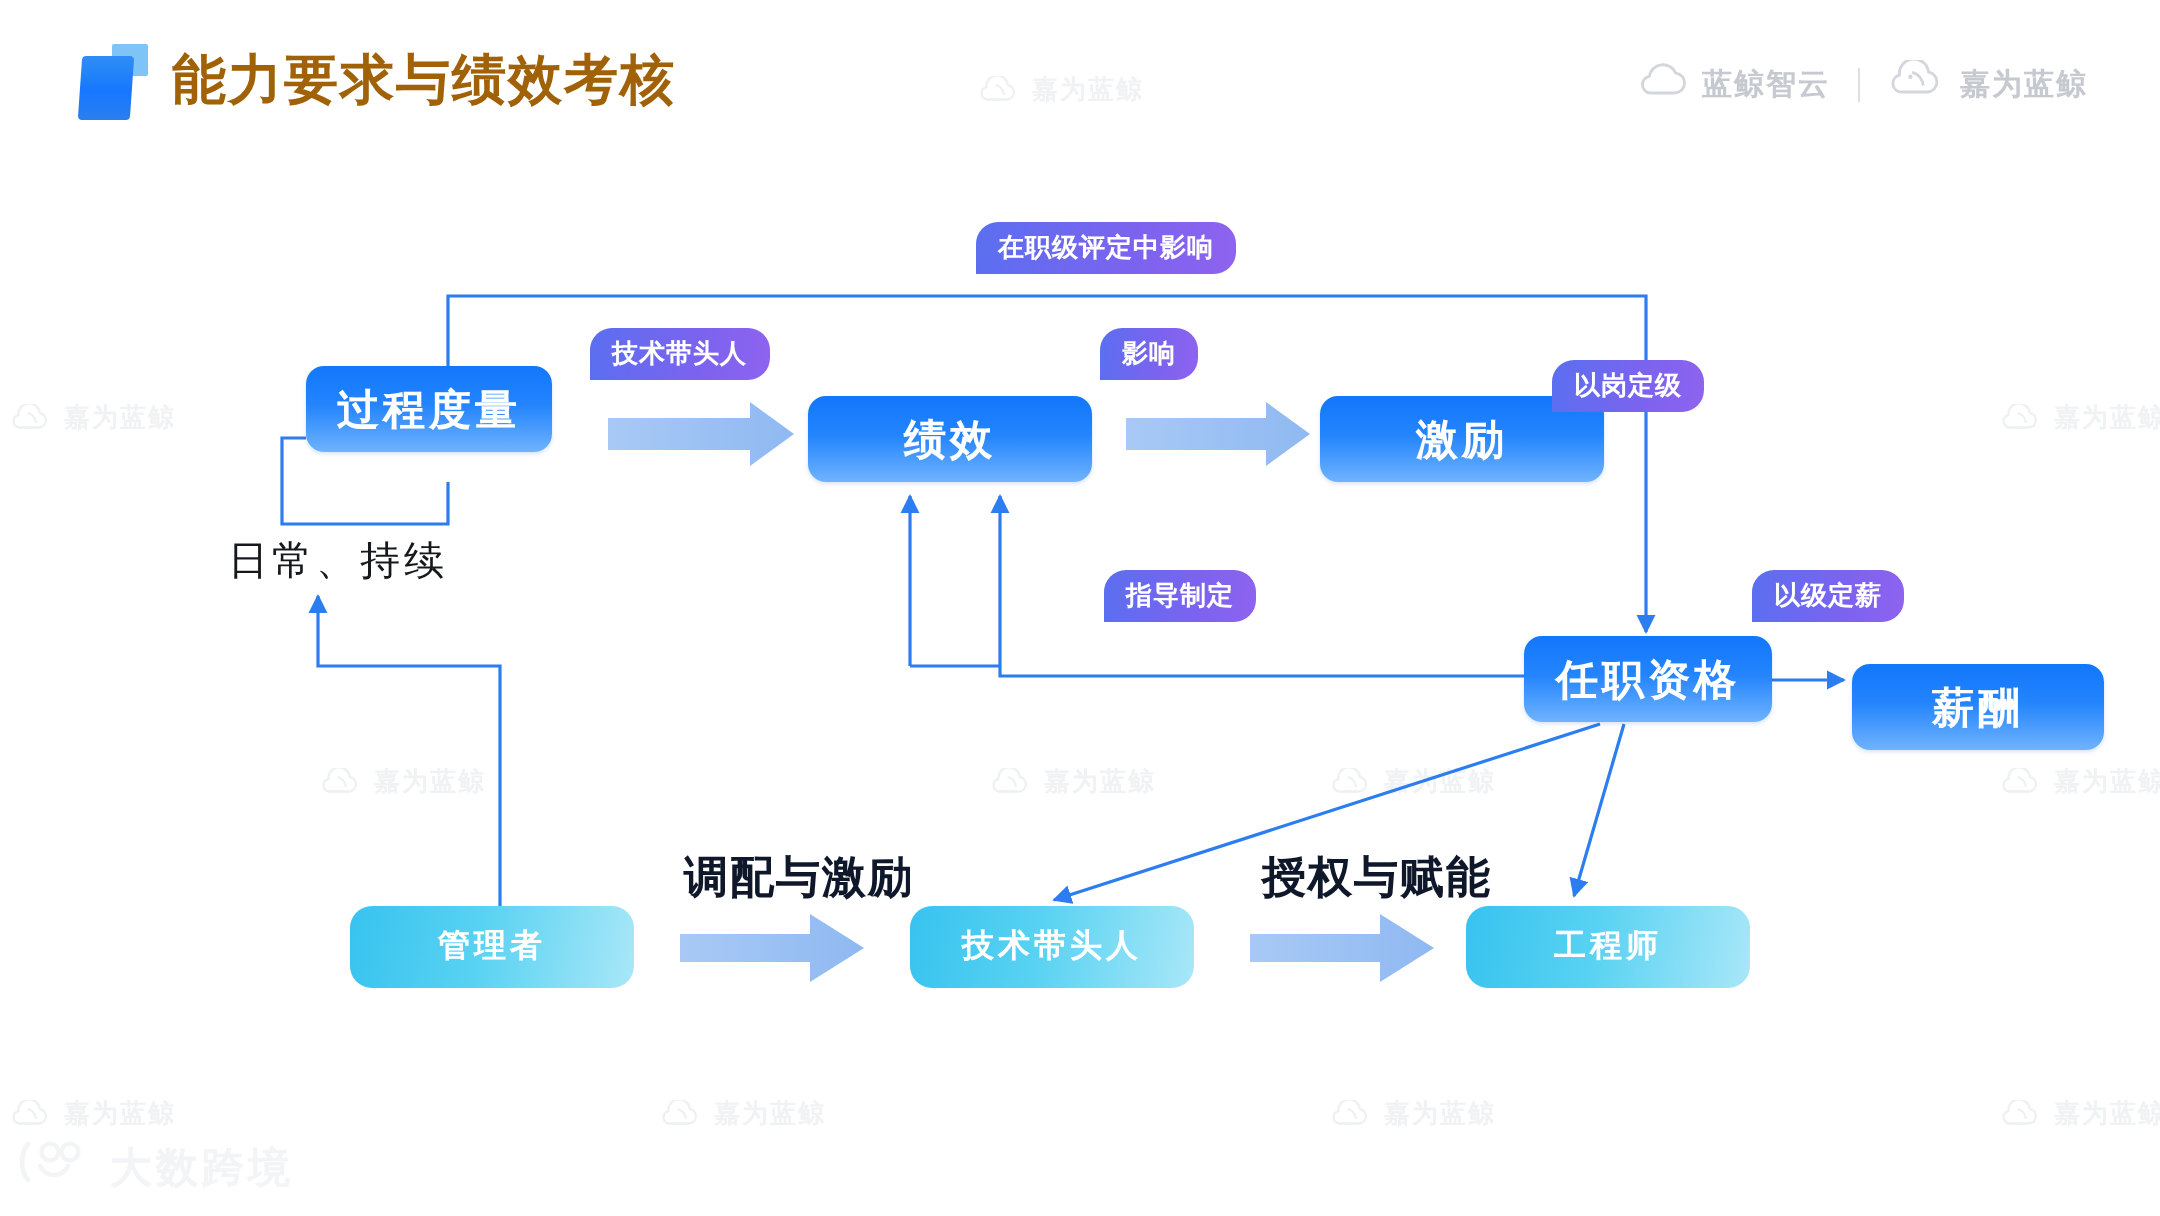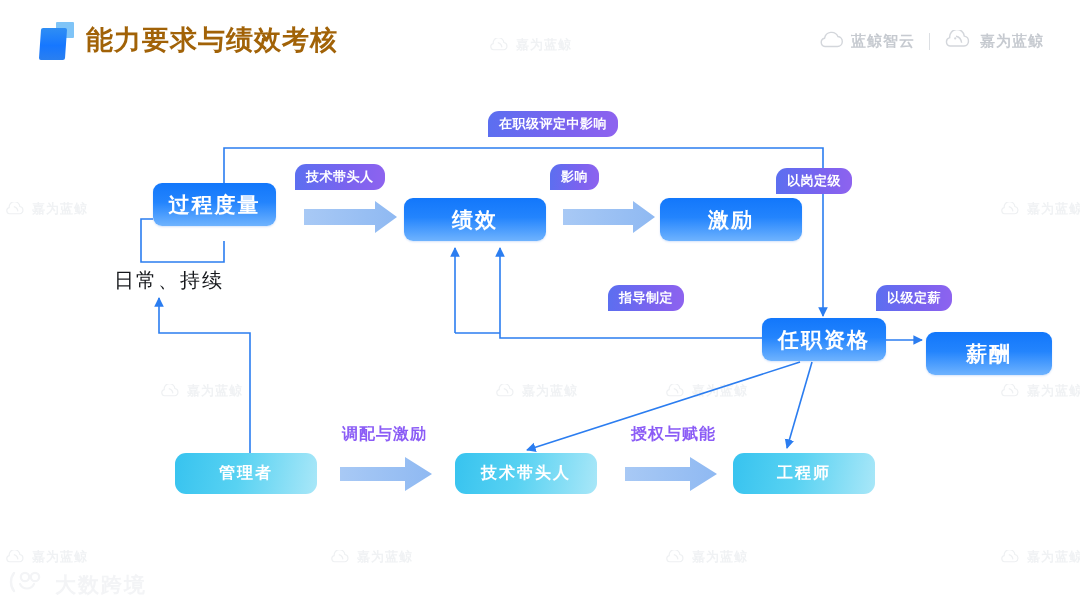--- a/index.html
+++ b/index.html
@@ -83,21 +83,21 @@
     color:#fff; font-size:13px; font-weight:bold; letter-spacing:.5px;
     background:linear-gradient(95deg,#5b6ff0 0%,#7b63ef 60%,#8e63ef 100%);
     border-radius:11px 11px 11px 0;
     padding:0 11px; height:26px;
     white-space:nowrap;
   }
 
   
   .plain-label {
     position:absolute;
-    color:#8b5cf6; font-size:16px; font-weight:bold; letter-spacing:1px;
+    color:#0f172a; font-size:22px; font-weight:bold; letter-spacing:1px;
     white-space:nowrap;
   }
   .plain-label.big { font-size:20px; font-weight:normal; color:#16181c; letter-spacing:2px;}
 
   svg.lines { position:absolute; left:0; top:0; width:1080px; height:608px; pointer-events:none; }
 </style>
 </head>
 <body>
 
 <div id="stage">
@@ -288,24 +288,24 @@
 
   <div class="tag" style="left:488px; top:111px;">
     <span>在职级评定中影响</span>
   </div>
   <div class="tag" style="left:295px; top:164px;">
     <span>技术带头人</span>
   </div>
   <div class="tag" style="left:550px; top:164px;">
     <span>影响</span>
   </div>
-  <div class="tag" style="left:776px; top:168px;">
+  <div class="tag" style="left:776px; top:180px;">
     <span>以岗定级</span>
   </div>
-  <div class="tag" style="left:608px; top:285px;justify-content:center;">
+  <div class="tag" style="left:552px; top:285px;justify-content:center;">
     <span>指导制定</span>
   </div>
   <div class="tag" style="left:876px; top:285px;">
     <span>以级定薪</span>
   </div>
 
   <div class="plain-label big" style="left:114px; top:267px;">日常、持续</div>
   <div class="plain-label" style="left:342px; top:424px;">调配与激励</div>
   <div class="plain-label" style="left:631px; top:424px;">授权与赋能</div>
 

